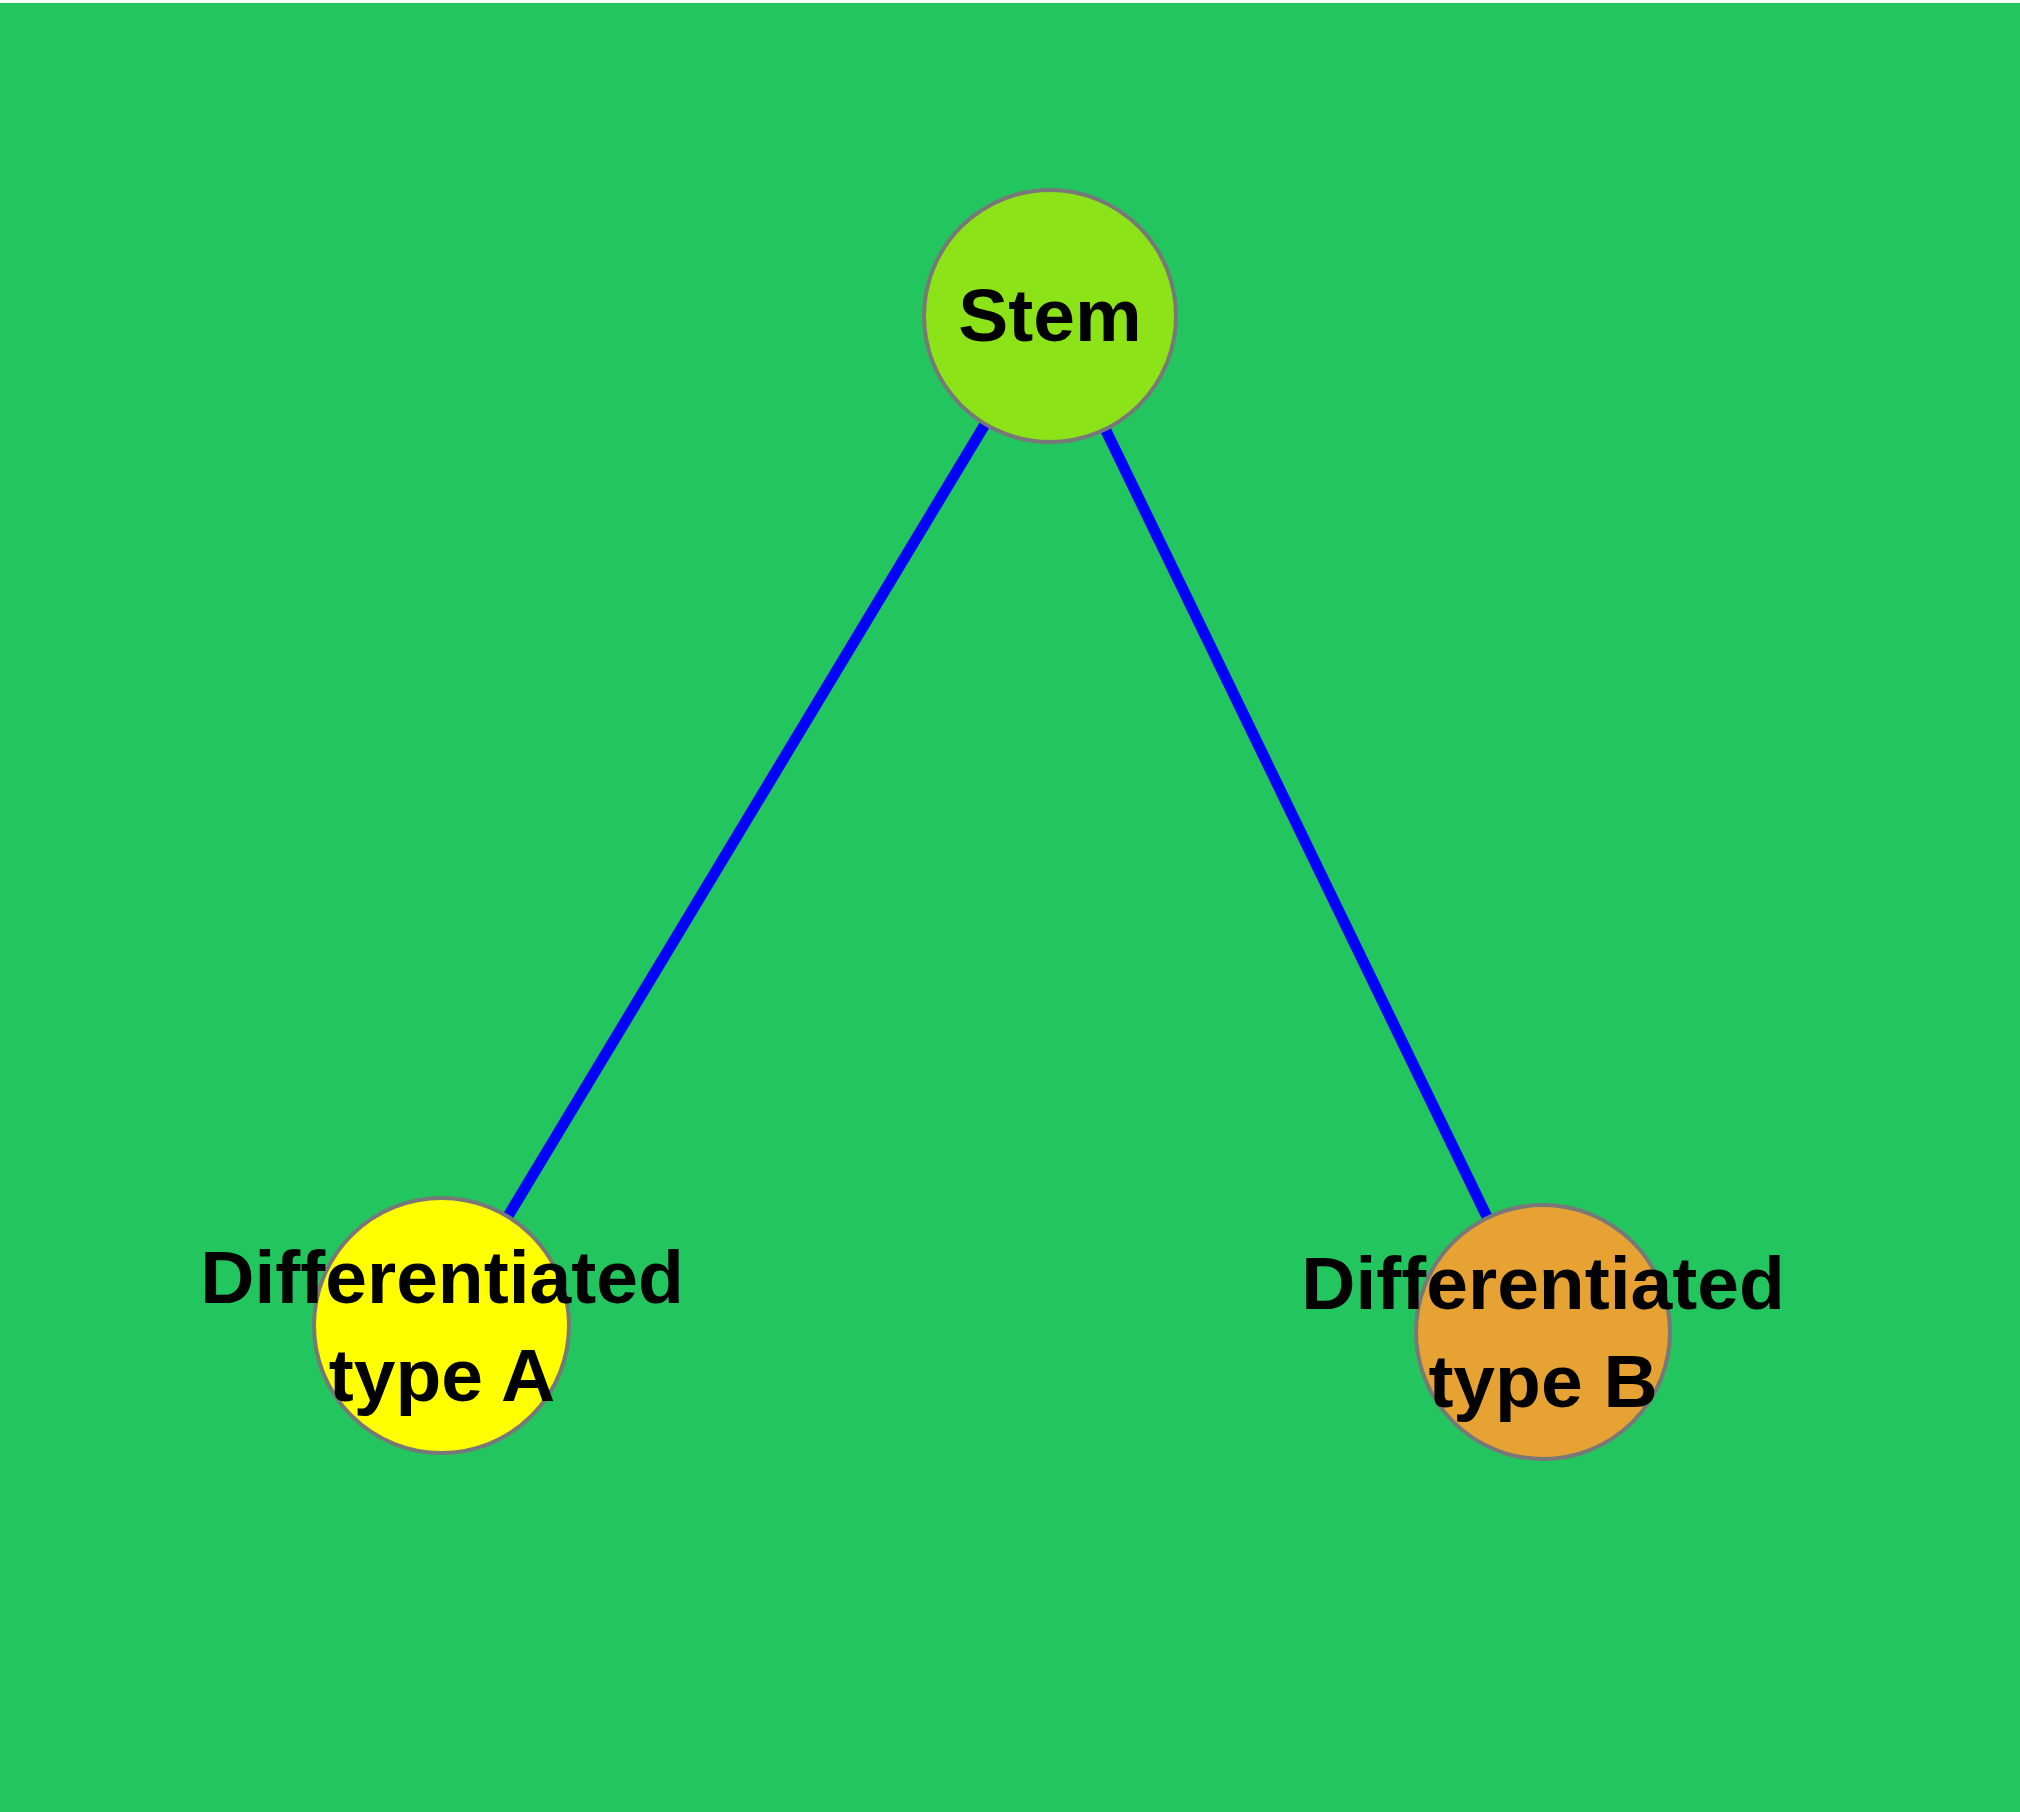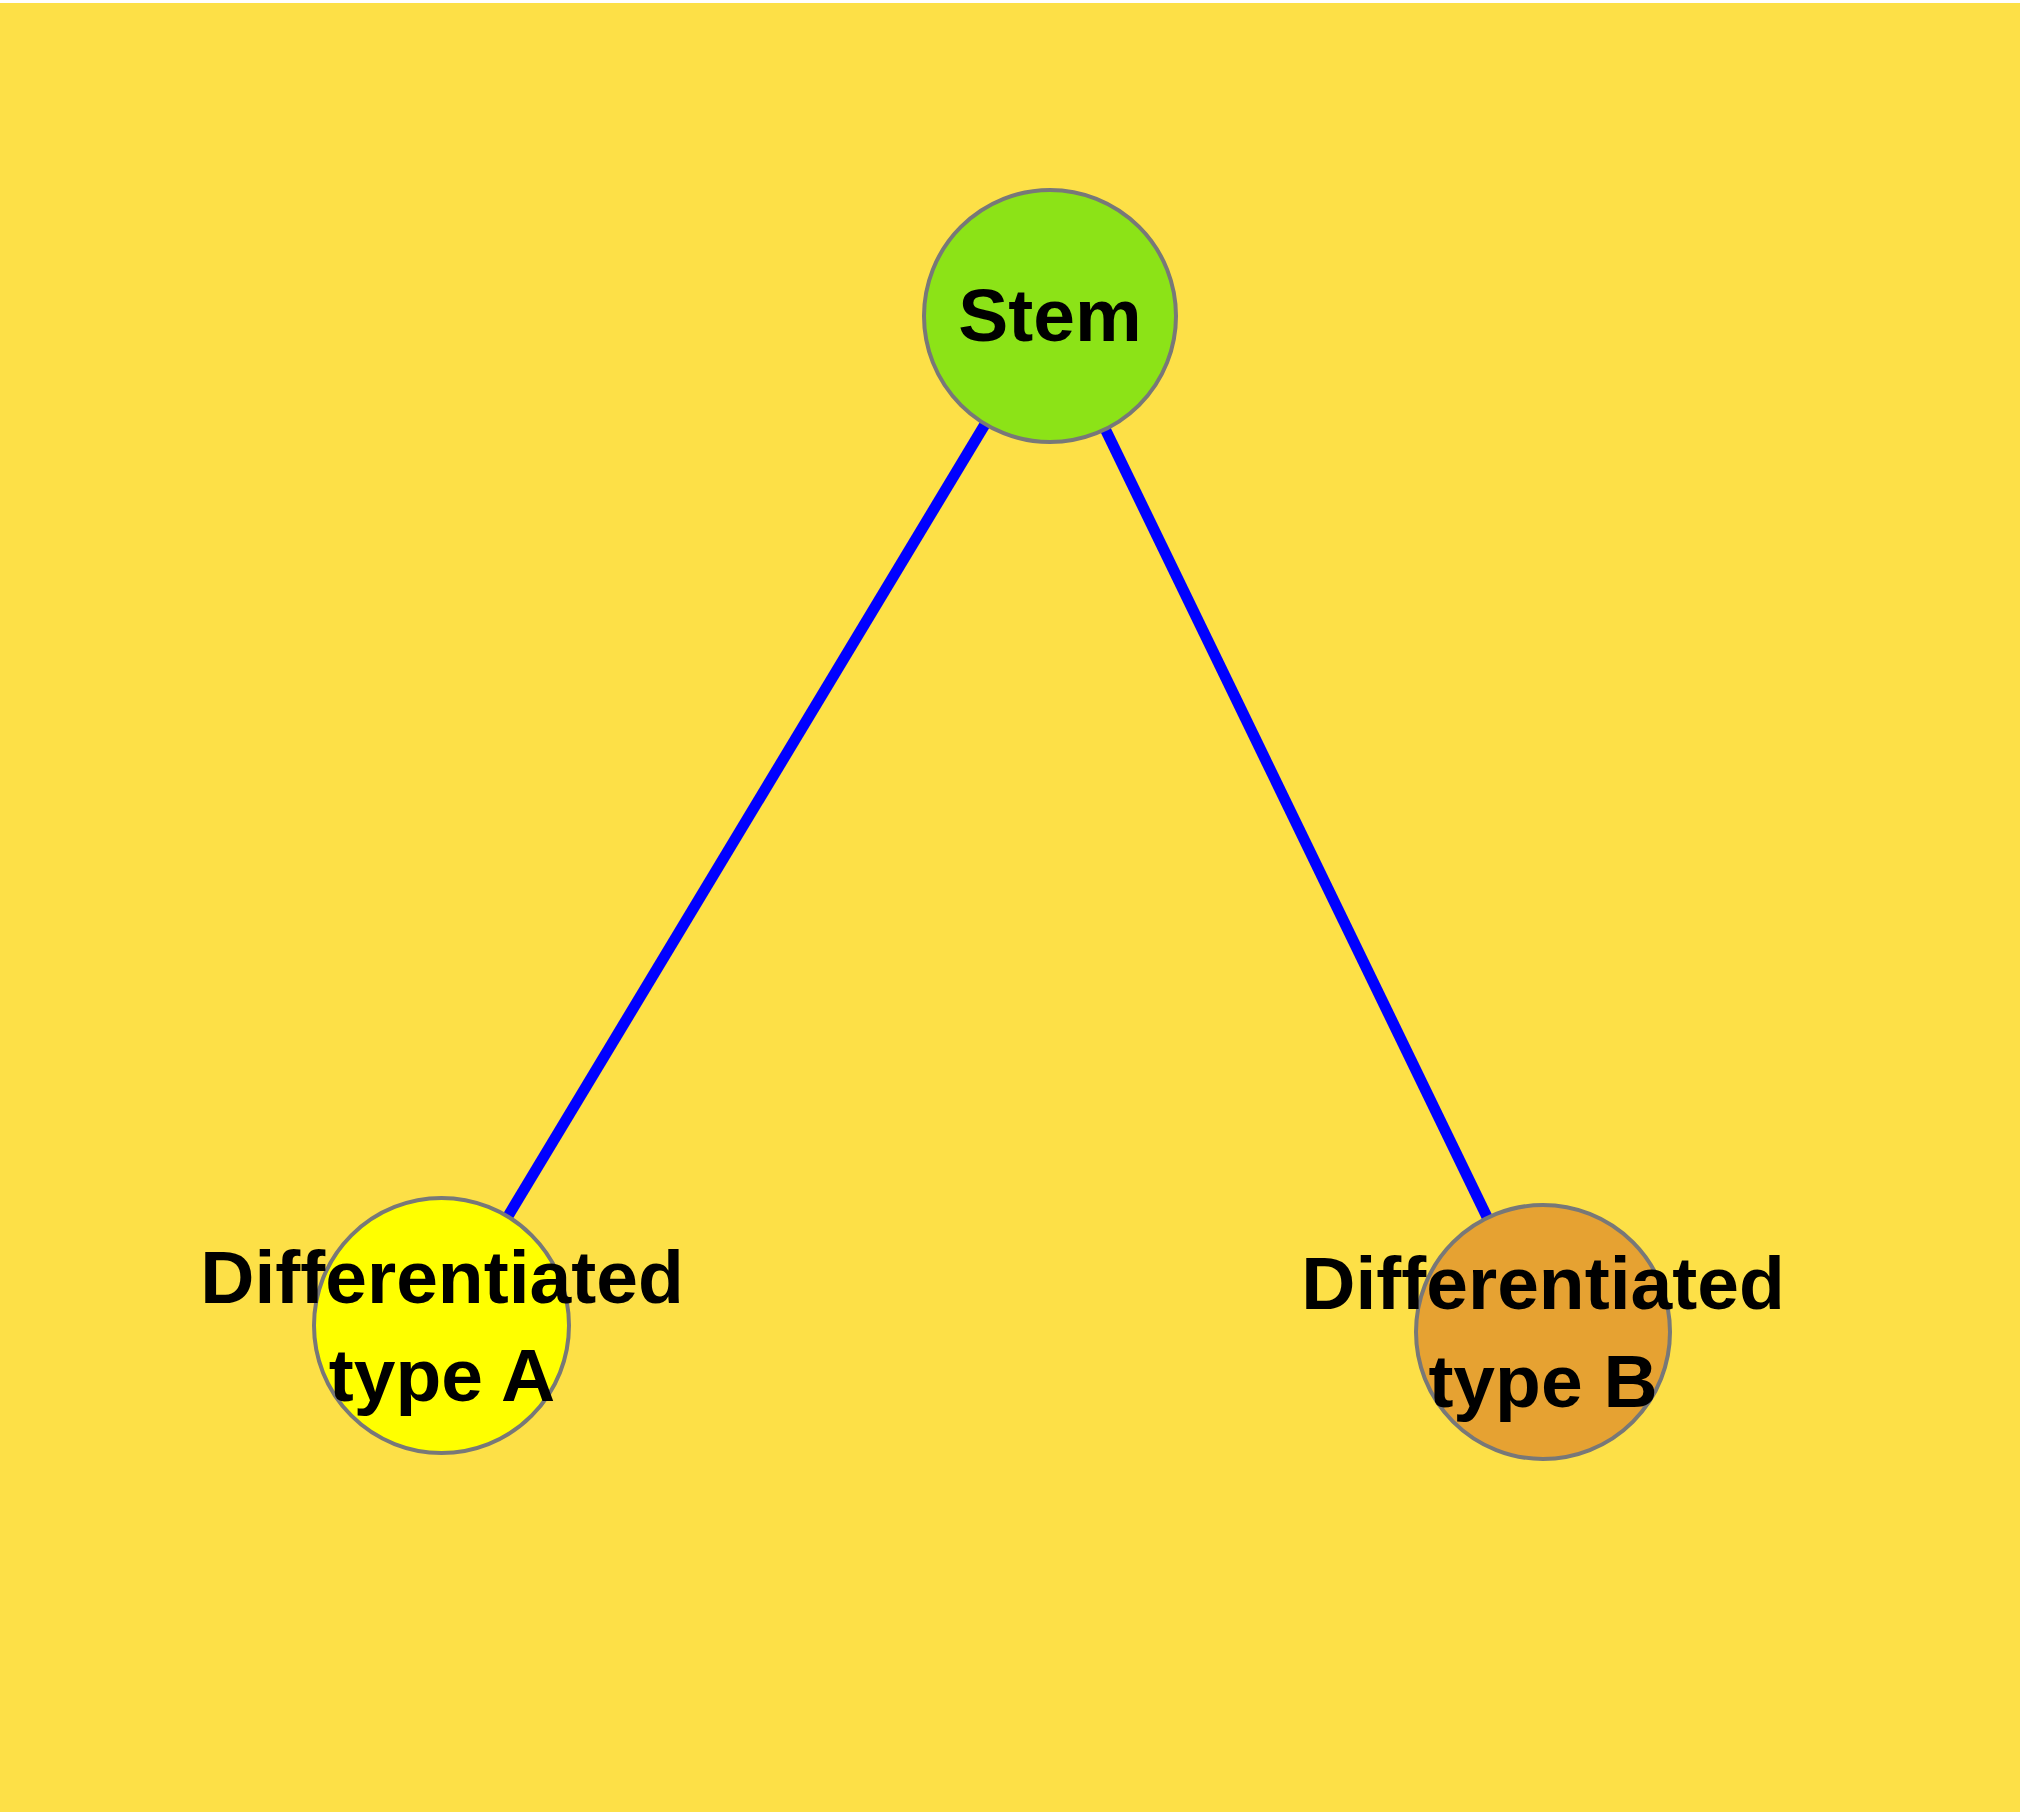--- a/index.html
+++ b/index.html
@@ -46,21 +46,21 @@
     line-height: 1.3;
     text-align: center;
     white-space: pre-line;
     letter-spacing: 0;
   }
 </style>
 </head>
 <body>
 
 <div id="stage">
-  <div id="canvas" style="background: #fde047; text-decoration: underline;">
+  <div id="canvas" style="background: #22c55e; text-decoration: underline;">
     <svg id="edges-layer" xmlns="http://www.w3.org/2000/svg" viewBox="0 0 2384 2134" width="2021" height="1809">
         <line x1="1239" y1="369" x2="521" y2="1561" stroke="#0000FF" stroke-width="13"></line>
         <line x1="1239" y1="369" x2="1820" y2="1568" stroke="#0000FF" stroke-width="13"></line>
       </svg>
 
   <div class="node" style="left: 922px; top: 185px; width: 256px; height: 256px; background: rgb(140, 227, 23); border: 4.2px solid rgb(120, 120, 120);"></div>
       <div class="node-label" style="left: 1050px; top: 313px; color: rgb(0, 0, 0);">Stem</div>
       <div class="node" style="left: 312px; top: 1193px; width: 259px; height: 259px; background: rgb(255, 255, 0); border: 4.2px solid rgb(120, 120, 120);"></div>
       <div class="node-label" style="left: 442px; top: 1323px; color: rgb(0, 0, 0);">Differentiated
 type A</div>

